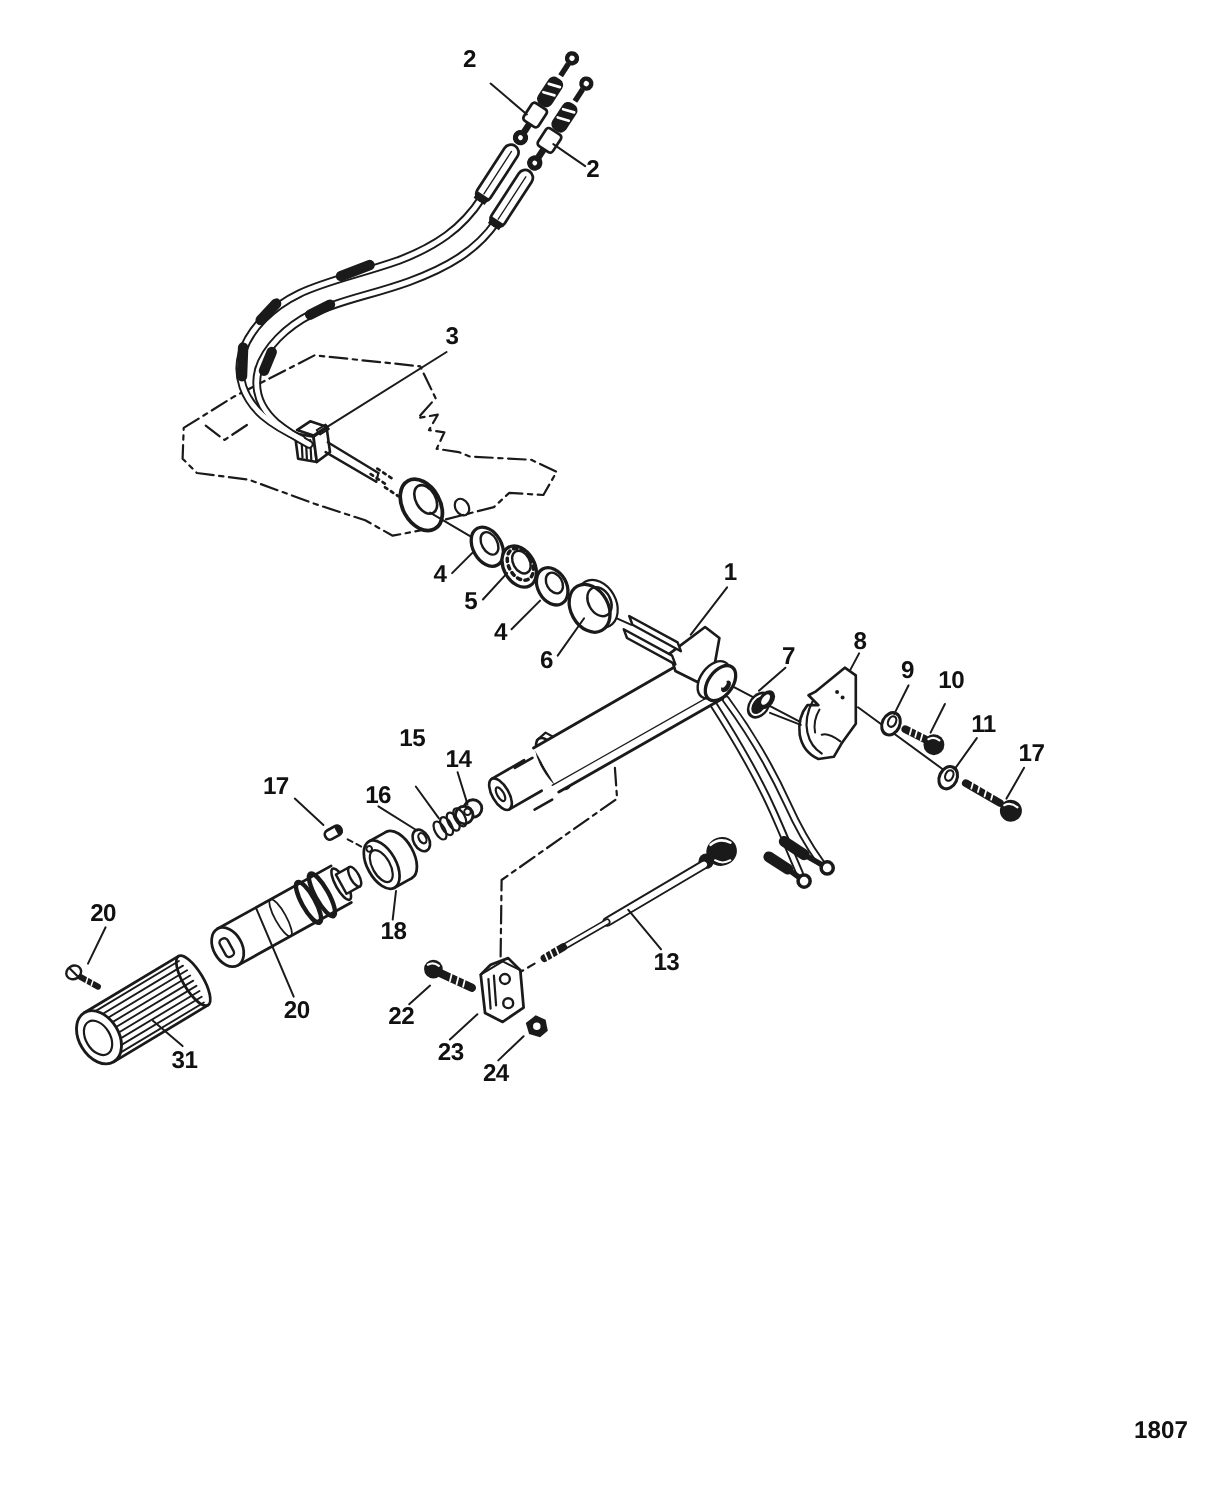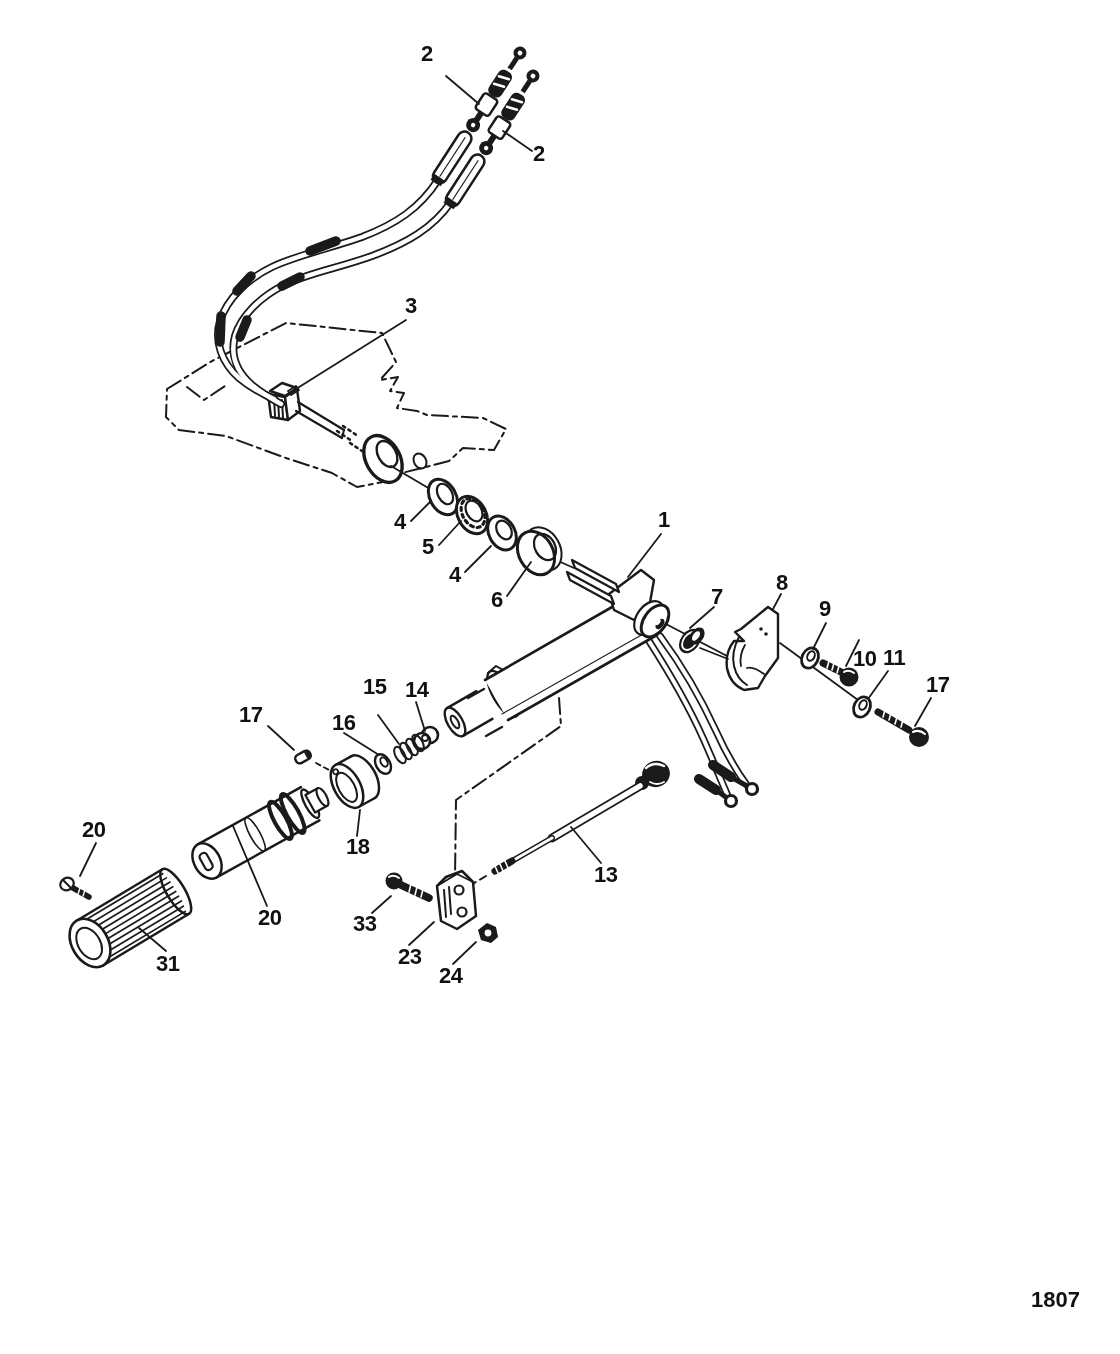--- a/index.html
+++ b/index.html
@@ -340,31 +340,31 @@
 <div class="co" style="left:533px;top:143px">2</div>
 <div class="co" style="left:405px;top:295px">3</div>
 <div class="co" style="left:394px;top:511px">4</div>
 <div class="co" style="left:422px;top:536px">5</div>
 <div class="co" style="left:449px;top:564px">4</div>
 <div class="co" style="left:491px;top:589px">6</div>
 <div class="co" style="left:658px;top:509px">1</div>
 <div class="co" style="left:711px;top:586px">7</div>
 <div class="co" style="left:776px;top:572px">8</div>
 <div class="co" style="left:819px;top:598px">9</div>
-<div class="co" style="left:853px;top:648px">10</div>
+<div class="co" style="left:853px;top:607px">10</div>
 <div class="co" style="left:883px;top:647px">11</div>
 <div class="co" style="left:926px;top:674px">17</div>
 <div class="co" style="left:594px;top:864px">13</div>
 <div class="co" style="left:405px;top:679px">14</div>
-<div class="co" style="left:363px;top:676px">15</div>
+<div class="co" style="left:363px;top:660px">15</div>
 <div class="co" style="left:332px;top:712px">16</div>
 <div class="co" style="left:239px;top:704px">17</div>
 <div class="co" style="left:346px;top:836px">18</div>
 <div class="co" style="left:258px;top:907px">20</div>
 <div class="co" style="left:82px;top:819px">20</div>
 <div class="co" style="left:156px;top:953px">31</div>
-<div class="co" style="left:353px;top:913px">33</div>
+<div class="co" style="left:353px;top:913px">22</div>
 <div class="co" style="left:398px;top:946px">23</div>
 <div class="co" style="left:439px;top:965px">24</div>
 
 <div class="pageno" style="left:1031px;top:1287px">1807</div>
 
 </div>
 
 </body></html>

